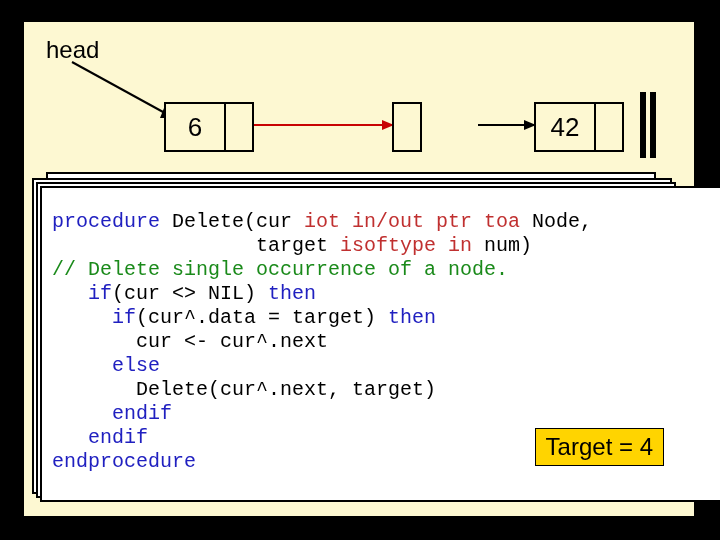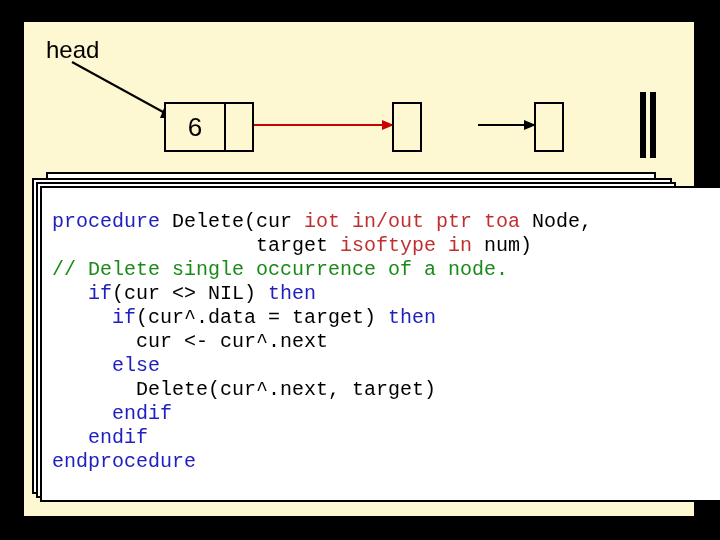--- a/index.html
+++ b/index.html
@@ -49,20 +49,21 @@
   <div class="node node1">
     <div class="val">6</div>
     <div class="ptr"></div>
   </div>
 
   <div class="node node2">
     <div class="ptr"></div>
   </div>
 
   <div class="node node3">
+    <div class="val">42</div>
     <div class="ptr"></div>
   </div>
 
   <div class="null-bar">
     <div class="b1"></div>
       <div class="b2"></div>
   </div>
 
   <div class="layer layer0"></div>
   <div class="layer layer1"></div>
@@ -73,14 +74,15 @@
 <span class="kw-green">// Delete single occurrence of a node.</span>
 <span class="kw-blue">   if</span><span>(cur &lt;&gt; NIL) </span><span class="kw-blue">then</span>
 <span class="kw-blue">     if</span><span>(cur^.data = target) </span><span class="kw-blue">then</span>
 <span>       cur &lt;- cur^.next</span>
 <span class="kw-blue">     else</span>
 <span>       Delete(cur^.next, target)</span>
 <span class="kw-blue">     endif</span>
 <span class="kw-blue">   endif</span>
 <span class="kw-blue">endprocedure</span></div>
 
+  <div class="target-box">Target = 4</div>
 
 </div>
 
 </body></html>

